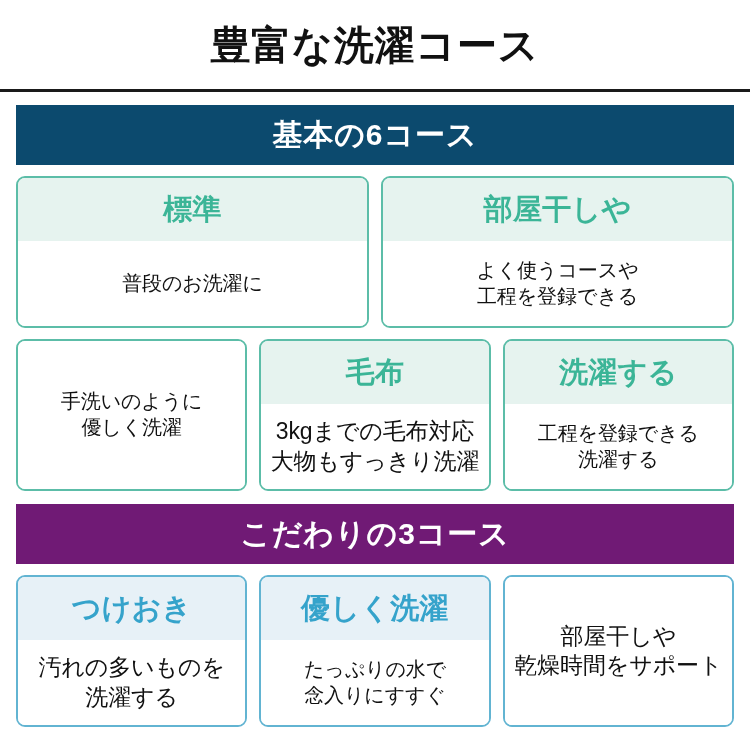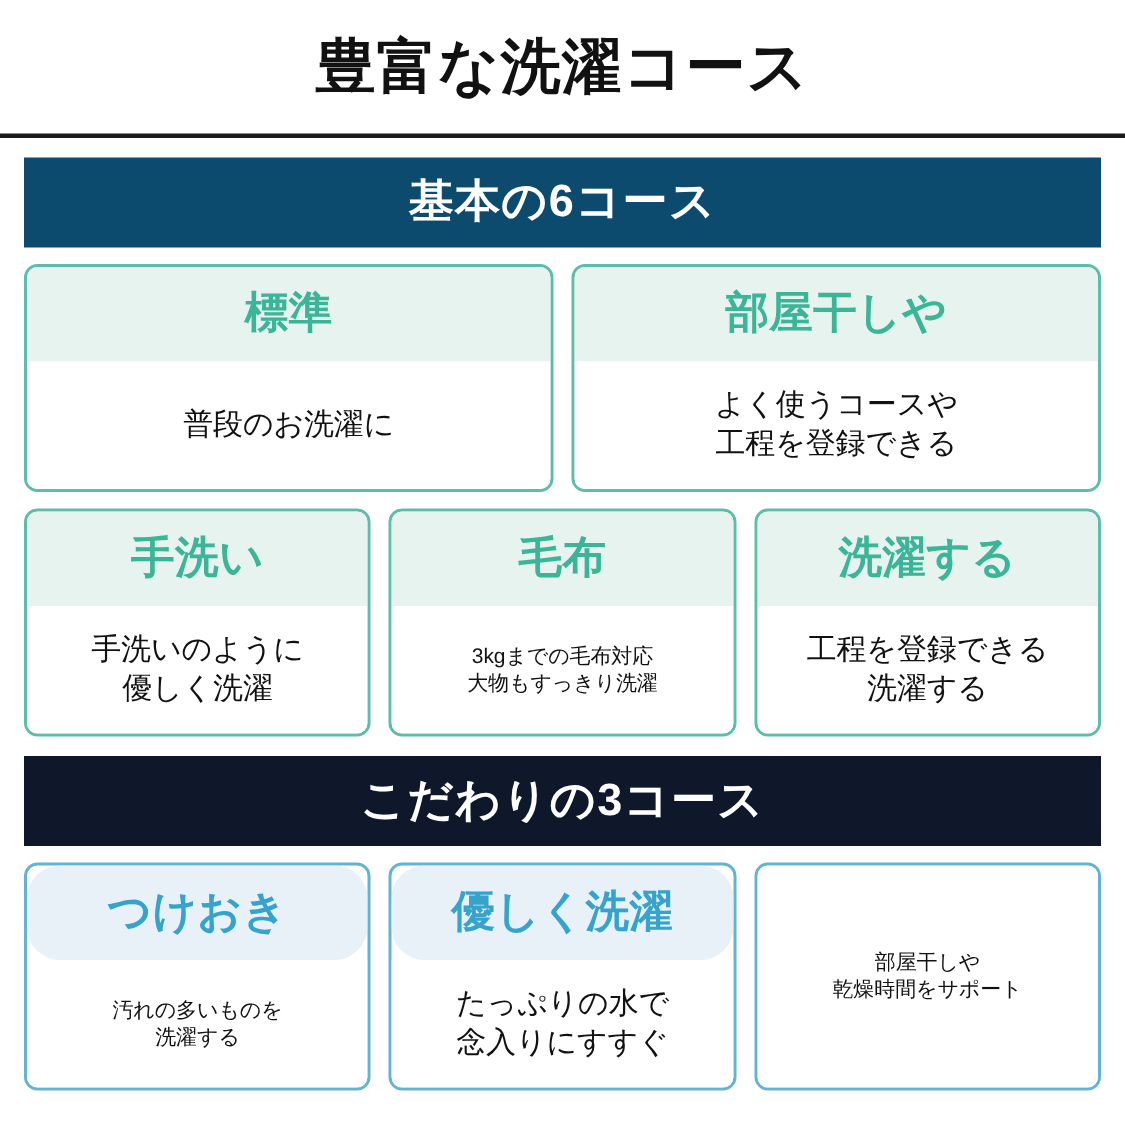--- a/index.html
+++ b/index.html
@@ -58,21 +58,21 @@
   }
   .section-bar-label {
     font-size: 30px;
     font-weight: bold;
     color: #ffffff;
     letter-spacing: 0.03em;
     line-height: 1;
     white-space: nowrap;
   }
   .section-green .section-bar { background: #0c4a6e; }
-  .section-blue  .section-bar { background: #0f172a; }
+  .section-blue  .section-bar { background: #701a75; }
 
   
   .card-row {
     display: flex;
     gap: 12px;
     margin-top: 11px;
     padding: 0 16px;
     box-sizing: border-box;
   }
   .card {
@@ -93,21 +93,21 @@
     border: 2px solid #62b4d2;
   }
   .card-head {
     height: 63px;
     display: flex;
     align-items: center;
     justify-content: center;
     box-sizing: border-box;
   }
   .card-green .card-head { background: #e6f3ef; }
-  .card-blue  .card-head { background: #e7f1f7; border-radius: 22px; }
+  .card-blue  .card-head { background: #e7f1f7; }
   .card-title {
     font-size: 29px;
     font-weight: bold;
     line-height: 1;
     letter-spacing: 0.01em;
     white-space: nowrap;
   }
   .card-green .card-title { color: #3bb597; }
   .card-blue  .card-title { color: #35a3cb; }
 
@@ -121,21 +121,21 @@
     box-sizing: border-box;
   }
   .card-desc {
     font-size: 20px;
     color: #111111;
     line-height: 1.28;
     text-align: center;
     white-space: pre-line;
     letter-spacing: -0.005em;
   }
-  .card-body.tight .card-desc { font-size: 14px; }
+  .card-body.tight .card-desc { font-size: 23px; }
 </style>
 </head>
 <body>
 
 <div class="page">
 
   <div class="title-area">
     <h1 class="page-title">豊富な洗濯コース</h1>
   </div>
   <div class="title-divider"></div>
@@ -163,23 +163,20 @@
       <div class="card-body">
         <span class="card-desc">よく使うコースや
 工程を登録できる</span>
       </div>
     </div>
 
   </div>
 
   <div class="card-row">
     <div class="card card-green">
-      <div class="card-head">
-        <span class="card-title">手洗い</span>
-      </div>
       <div class="card-body">
         <span class="card-desc">手洗いのように
 優しく洗濯</span>
       </div>
     </div>
 
     <div class="card card-green">
       <div class="card-head">
         <span class="card-title">毛布</span>
       </div>

